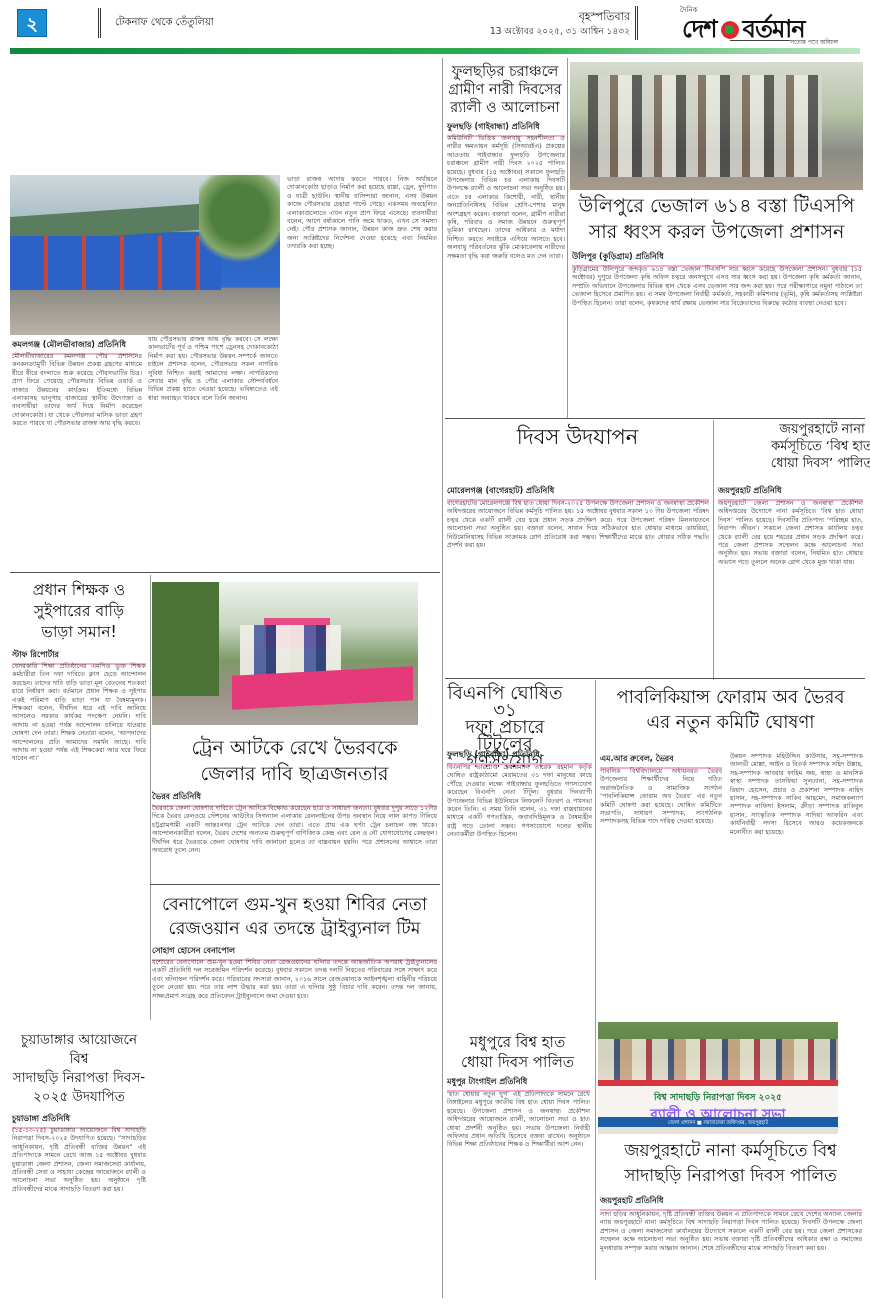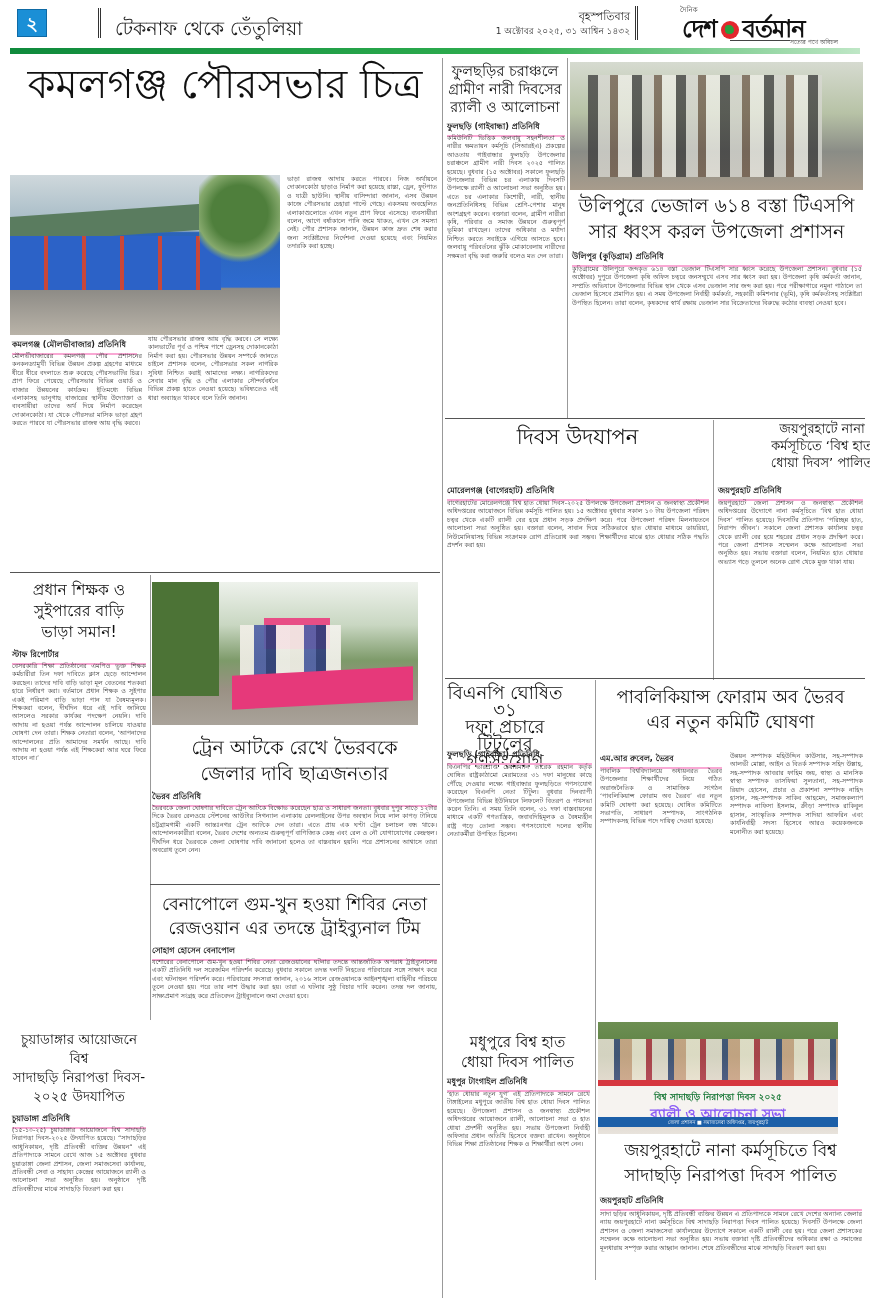--- a/index.html
+++ b/index.html
@@ -3,21 +3,21 @@
 <meta charset="utf-8">
 <style>
   * { box-sizing: border-box; margin: 0; padding: 0; }
   html, body { width: 870px; height: 1306px; background: #ffffff; overflow: hidden; }
   body { font-family: "DejaVu Sans", sans-serif; color: #111; position: relative; }
 
   
   .masthead { position: absolute; left: 0; top: 0; width: 870px; height: 48px; }
   .page-num { position: absolute; left: 17px; top: 9px; width: 30px; height: 28px; background: #1b8fd6; color: #fff; font-size: 18px; font-weight: bold; text-align: center; line-height: 28px; border: 1px solid #0e6aa5; }
   .sep-v { position: absolute; left: 98px; top: 8px; width: 3px; height: 30px; border-left: 1px solid #333; border-right: 1px solid #333; }
-  .section-name { position: absolute; left: 115px; top: 14px; font-size: 19px; color: #222; }
+  .section-name { position: absolute; left: 115px; top: 14px; font-size: 10px; color: #222; }
   .day { position: absolute; right: 240px; top: 8px; font-size: 11px; color: #222; text-align: right; }
   .date { position: absolute; right: 240px; top: 24px; font-size: 9px; color: #333; text-align: right; }
   .sep-v2 { position: absolute; left: 635px; top: 6px; width: 3px; height: 34px; border-left: 1px solid #333; border-right: 1px solid #333; }
   .daily { position: absolute; left: 680px; top: 4px; font-size: 7px; color: #333; }
   .brand { position: absolute; left: 682px; top: 10px; font-size: 24px; font-weight: bold; color: #111; letter-spacing: -1px; display: flex; align-items: center; gap: 4px; }
   .brand-dot { width: 18px; height: 18px; border-radius: 50%; background: #e3262d; display: inline-block; position: relative; }
   .brand-dot::after { content: ""; position: absolute; left: 4px; top: 4px; width: 9px; height: 9px; background: #2a9d3e; border-radius: 40% 60% 50% 50%; }
   .tagline { position: absolute; left: 790px; top: 37px; font-size: 6px; color: #444; }
   .tagline-line { position: absolute; left: 730px; top: 40px; width: 60px; height: 1px; background: #444; }
 
@@ -53,21 +53,21 @@
   .rally-banner .b-line3 { position: absolute; left: 0; right: 0; bottom: 0; height: 10px; background: #1c5fa8; color: #fff; font-size: 5px; text-align: center; line-height: 10px; }
 </style>
 </head>
 <body>
 
 <div class="masthead">
   <div class="page-num">২</div>
   <div class="sep-v"></div>
   <div class="section-name">টেকনাফ থেকে তেঁতুলিয়া</div>
   <div class="day">বৃহস্পতিবার</div>
-  <div class="date">1 অক্টোবর ২০২৫, ৩১ আশ্বিন ১৪৩২</div>
+  <div class="date">13 অক্টোবর ২০২৫, ৩১ আশ্বিন ১৪৩২</div>
   <div class="sep-v2"></div>
   <div class="daily">দৈনিক</div>
   <div class="brand">
     <span>দেশ</span>
     <span class="brand-dot"></span>
     <span>বর্তমান</span>
   </div>
   <div class="tagline-line"></div>
   <div class="tagline">সত্যের পথে অবিচল</div>
 </div>
@@ -78,21 +78,20 @@
 <div class="col-rule" style="left:567px; top:58px; height:360px;"></div>
 <div class="col-rule" style="left:713px; top:420px; height:260px;"></div>
 <div class="col-rule" style="left:595px; top:680px; height:600px;"></div>
 <div class="h-rule" style="left:10px; top:572px; width:430px;"></div>
 <div class="h-rule" style="left:445px; top:418px; width:420px;"></div>
 <div class="h-rule" style="left:445px; top:678px; width:420px;"></div>
 <div class="h-rule" style="left:150px; top:884px; width:290px;"></div>
 
 <article>
   <div class="headline" style="left:10px; top:60px; width:430px; font-size:40px; line-height:48px;">
-    <div>কমলগঞ্জ পৌরসভার চিত্র</div>
   </div>
   <div class="photo photo-building" style="left:10px; top:175px; width:270px; height:160px;">
     <div class="roof"></div>
       <div class="wall"></div>
       <div class="tree"></div>
   </div>
   <div class="byline" style="left:12px; top:338px; width:125px;">কমলগঞ্জ (মৌলভীবাজার) প্রতিনিধি</div>
   <div class="body-text" style="left:12px; top:352px; width:130px; height:220px;">মৌলভীবাজারের কমলগঞ্জ পৌর প্রশাসনের কনকনড্যামুখী বিভিন্ন উন্নয়ন প্রকল্প গ্রহণের মাধ্যমে ধীরে ধীরে বদলাতে শুরু করেছে পৌরসভাটির চিত্র। প্রাণ ফিরে পেয়েছে পৌরসভার বিভিন্ন ওয়ার্ড ও বাজার উন্নয়নের কার্যক্রম। ইতিমধ্যে বিভিন্ন এলাকাসহ ভানুগাছ বাজারের স্থানীয় উদ্যোক্তা ও ব্যবসায়ীরা তাদের অর্থ দিয়ে নির্মাণ করেছেন দোকানকোঠা। যা থেকে পৌরসভা মাসিক ভাড়া গ্রহণ করতে পারবে যা পৌরসভার রাজস্ব আয় বৃদ্ধি করবে।</div>
   <div class="body-text" style="left:148px; top:335px; width:130px; height:235px;">যায় পৌরসভার রাজস্ব আয় বৃদ্ধি করবে। সে লক্ষ্যে কালভার্টের পূর্ব ও পশ্চিম পাশে ড্রেনসহ দোকানকোঠা নির্মাণ করা হয়। পৌরসভার উন্নয়ন সম্পর্কে জানতে চাইলে প্রশাসক বলেন, পৌরসভার সকল নাগরিক সুবিধা নিশ্চিত করাই আমাদের লক্ষ্য। নাগরিকদের সেবার মান বৃদ্ধি ও পৌর এলাকার সৌন্দর্যবর্ধনে বিভিন্ন প্রকল্প হাতে নেওয়া হয়েছে। ভবিষ্যতেও এই ধারা অব্যাহত থাকবে বলে তিনি জানান।</div>
   <div class="body-text" style="left:287px; top:175px; width:150px; height:395px;">ভাড়া রাজস্ব আদায় করতে পারবে। নিজ অর্থায়নে দোকানকোঠা ছাড়াও নির্মাণ করা হয়েছে রাস্তা, ড্রেন, ফুটপাত ও যাত্রী ছাউনি। স্থানীয় বাসিন্দারা জানান, এসব উন্নয়ন কাজে পৌরসভার চেহারা পাল্টে গেছে। একসময় অবহেলিত এলাকাগুলোতে এখন নতুন প্রাণ ফিরে এসেছে। ব্যবসায়ীরা বলেন, আগে বর্ষাকালে পানি জমে থাকত, এখন সে সমস্যা নেই। পৌর প্রশাসক জানান, উন্নয়ন কাজ দ্রুত শেষ করার জন্য সংশ্লিষ্টদের নির্দেশনা দেওয়া হয়েছে এবং নিয়মিত তদারকি করা হচ্ছে।</div>

